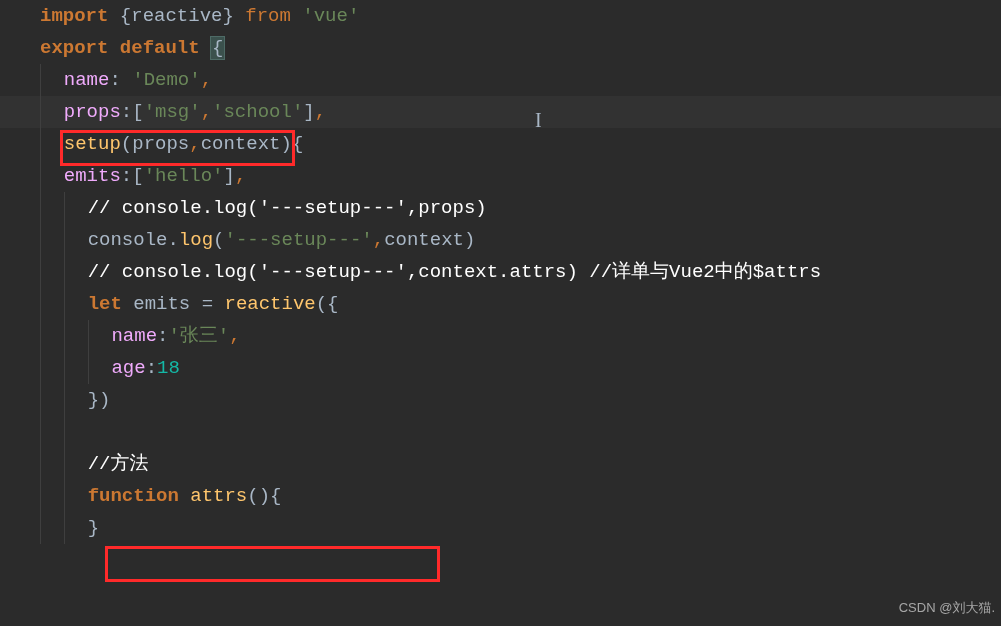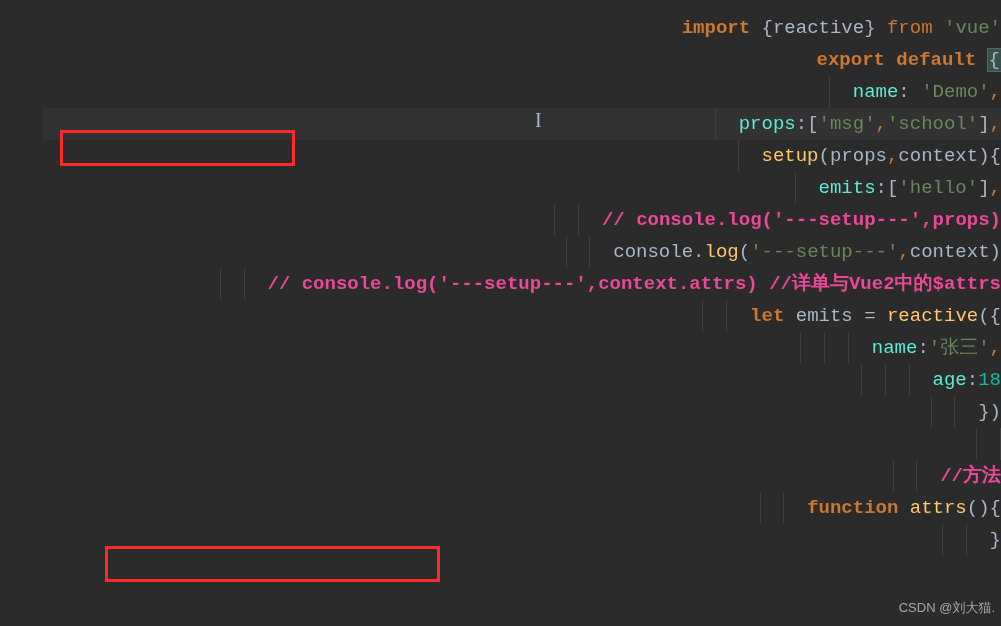--- a/index.html
+++ b/index.html
@@ -9,54 +9,52 @@
     overflow: hidden;
     background: #2b2b2b;
     font-family: "Consolas", "Courier New", monospace;
     font-size: 19px;
     line-height: 32px;
     position: relative;
   }
   .editor {
     position: absolute;
     top: 0; left: 0; right: 0; bottom: 0;
-    padding-top: 12px;
-    text-align: right;
+    padding-top: 0;
   }
   .line {
     white-space: pre;
     height: 32px;
   }
   .guide {
     border-left: 1px solid #3f3f3f;
     display: inline-block;
     height: 32px;
     vertical-align: top;
   }
   .line.current {
     background: #323232;
-    margin-left: 43px;
   }
   .gutter {
     display: inline-block;
     width: 40px;
     height: 32px;
     vertical-align: top;
   }
   
   .c-kw     { color: #cc7832; font-weight: bold; }   
   .c-kw2    { color: #cc7832; }                       
   .c-punc   { color: #cc7832; }                       
   .c-brace  { color: #a9b7c6; }
   .c-ident  { color: #a9b7c6; }
-  .c-prop   { color: #5eead4; }                       
+  .c-prop   { color: #f0abfc; }                       
   .c-fn     { color: #ffc66d; }                       
   .c-str    { color: #6a8759; }
   .c-num    { color: #14b8a6; }
-  .c-comm   { color: #ec4899; font-weight: bold; }
+  .c-comm   { color: #ffffff; }
   .c-bracket-cursor {
     background: #3b514d;
     border: 1px solid #4e6b66;
     padding: 0 1px;
     margin: 0 -1px;
   }
   .redbox {
     position: absolute;
     border: 3px solid #ff2a2a;
     pointer-events: none;

